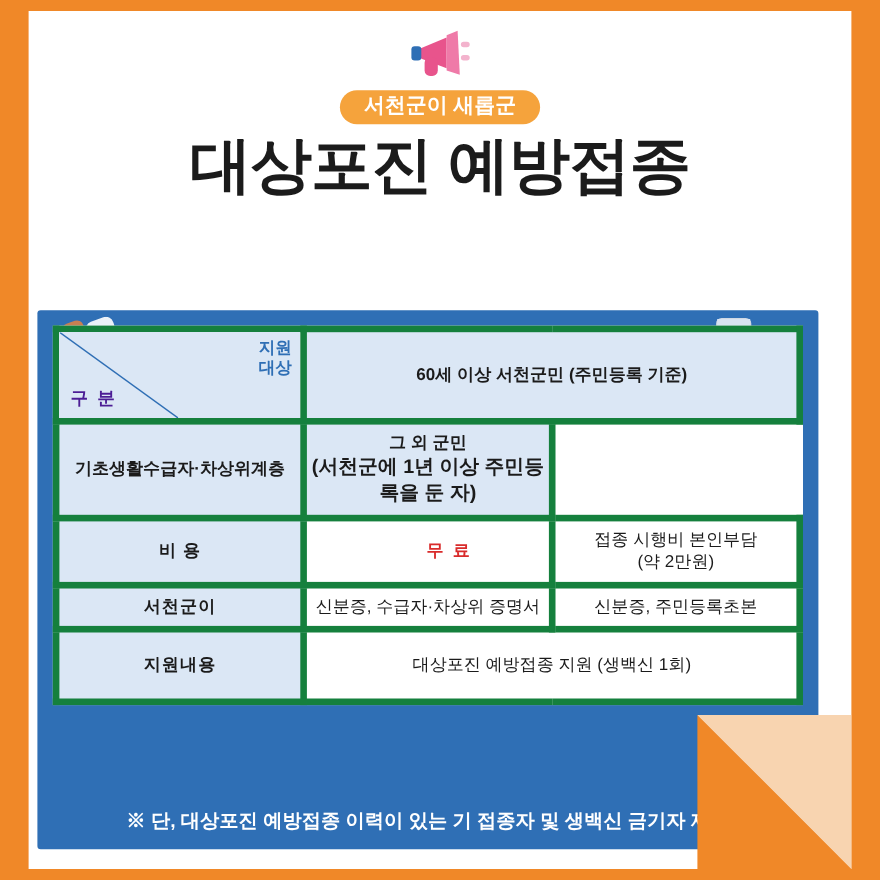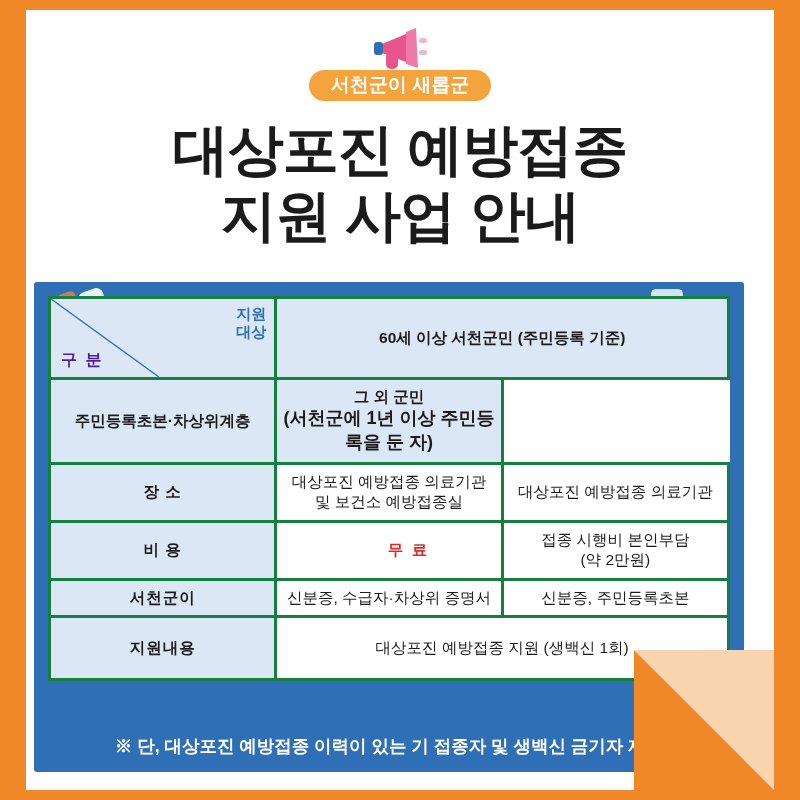--- a/index.html
+++ b/index.html
@@ -31,21 +31,21 @@
     top: 14px;
     left: 0;
     right: 0;
     height: 50px;
     display: flex;
     align-items: center;
     justify-content: center;
   }
   .badge-wrap {
     position: absolute;
-    top: 60px;
+    top: 72px;
     left: 0;
     right: 0;
     display: flex;
     justify-content: center;
   }
   .badge {
     background: #f5a33c;
     color: #ffffff;
     font-size: 19px;
     font-weight: bold;
@@ -96,21 +96,21 @@
   }
   table.info {
     width: 682px;
     border-collapse: collapse;
     background: #ffffff;
     table-layout: fixed;
     position: relative;
     z-index: 2;
   }
   table.info td {
-    border: 3px solid #15803d;
+    border: 6px solid #15803d;
     text-align: center;
     vertical-align: middle;
     font-size: 15.5px;
     color: #1b1b1b;
     padding: 7px 4px;
     line-height: 1.32;
   }
   td.head {
     background: #dbe7f5;
     color: #2f6fb5;
@@ -207,21 +207,20 @@
       <rect x="2" y="16" width="9" height="13" rx="3" fill="#2f6fb5"></rect>
     </svg>
   </div>
 
   <div class="badge-wrap">
     <div class="badge">서천군이 새롭군</div>
   </div>
 
   <div class="title">
     <span class="line1">대상포진 예방접종</span>
-    <span class="line2">지원 사업 안내</span>
   </div>
 
   <div class="card">
 
     <div class="deco-bandaid">
       <svg width="60" height="46" viewBox="0 0 60 46" aria-hidden="true">
         <rect x="4" y="4" width="20" height="34" rx="6" fill="#c87f52" transform="rotate(-20 14 21)"></rect>
         <rect x="22" y="2" width="26" height="16" rx="7" fill="#ffffff" opacity="0.9" transform="rotate(-20 35 10)"></rect>
         <circle cx="38" cy="12" r="3" fill="#2f6fb5"></circle>
         <circle cx="46" cy="18" r="3" fill="#2f6fb5"></circle>
@@ -249,35 +248,27 @@
             </div>
             <div class="t1">
               <span>지원</span><br>
               <span>대상</span>
             </div>
             <div class="t2">구 분</div>
           </td>
           <td class="colhead" colspan="2">60세 이상 서천군민 (주민등록 기준)</td>
         </tr>
         <tr>
-          <td class="colhead" style="height:52px;">주민등록초본·차상위계층</td>
+          <td class="colhead" style="height:52px;">기초생활수급자·차상위계층</td>
           <td class="colhead">
             <span>그 외 군민</span>
             <span class="sub">(서천군에 1년 이상 주민등록을 둔 자)</span>
           </td>
         </tr>
 
-        <tr>
-          <td class="head">장   소</td>
-          <td>
-            <span>대상포진 예방접종 의료기관</span><br>
-            <span>및 보건소 예방접종실</span>
-          </td>
-          <td>대상포진 예방접종 의료기관</td>
-        </tr>
 
         <tr>
           <td class="head">비   용</td>
           <td>
             <span class="free">무 료</span>
           </td>
           <td>
             <span>접종 시행비 본인부담</span><br>
             <span>(약 2만원)</span>
           </td>

